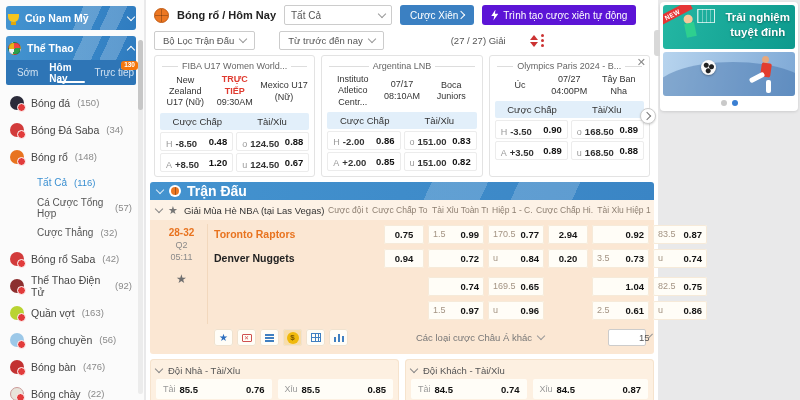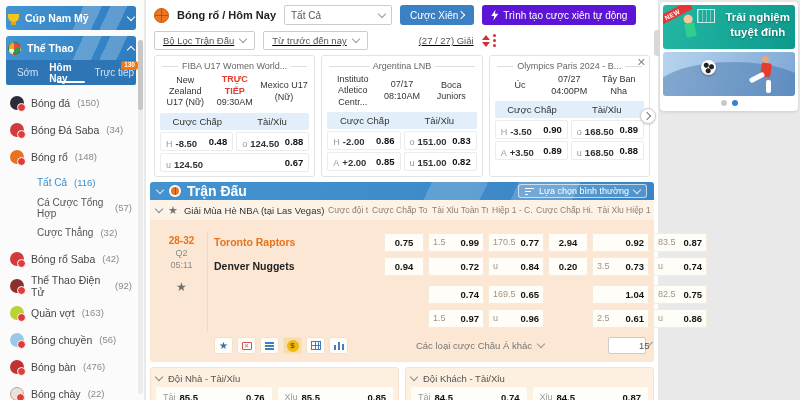--- a/index.html
+++ b/index.html
@@ -40,21 +40,21 @@
   .main { position:absolute; left:146px; top:0; width:512px; height:400px; background:#fff; }
   .toolbar { display:flex; align-items:center; gap:8px; padding:5px 8px 3px 8px; }
   .bball { width:15px; height:15px; border-radius:50%; background:linear-gradient(rgba(0,0,0,.25) 0 0) 50%/1px 100% no-repeat, linear-gradient(rgba(0,0,0,.25) 0 0) 50%/100% 1px no-repeat, #ec7722; border:1px solid #c25a12; }
   .tb-title { font-size:11px; font-weight:bold; color:#222; white-space:nowrap; }
   .select { display:flex; align-items:center; justify-content:space-between; border:1px solid #ccc; border-radius:2px; background:#fff; color:#555; font-size:10px; padding:0 6px; height:20px; cursor:pointer; }
   .select .chev { color:#999; }
   .tb-select { width:108px; }
   .btn-blue { background:#3b80c2; color:#fff; font-size:10px; height:20px; border-radius:3px; display:flex; align-items:center; gap:0; padding:0 10px; cursor:pointer; }
   .btn-purple { background:#5c14d6; color:#fff; font-size:10px; height:20px; border-radius:3px; display:flex; align-items:center; gap:5px; padding:0 9px; cursor:pointer; }
   .zap { width:7px; height:11px; background:#fff; clip-path:polygon(60% 0, 0 60%, 42% 60%, 30% 100%, 100% 38%, 52% 38%); }
-  .filterbar { display:flex; align-items:center; gap:8px; padding:3px 8px 5px 8px;text-decoration:underline; }
+  .filterbar { display:flex; align-items:center; gap:24px; padding:3px 8px 5px 8px; }
   .chip { display:flex; align-items:center; gap:6px; border:1px solid #ccc; border-radius:2px; height:19px; padding:0 8px; font-size:9.5px; color:#555; cursor:pointer; }
   .chip .chev { color:#999; }
   .plain-count { font-size:9.5px; color:#555;margin-left:43px; }
   .sort-ico { display:flex; align-items:center; gap:3px; cursor:pointer; }
   .tri-col { display:flex; flex-direction:column; gap:2px; }
   .tri-up { width:0; height:0; border-left:4px solid transparent; border-right:4px solid transparent; border-bottom:5px solid #c33; }
   .tri-dn { width:0; height:0; border-left:4px solid transparent; border-right:4px solid transparent; border-top:5px solid #c33; }
   .dots-col { display:flex; flex-direction:column; gap:2px; }
   .dots-col i { width:3px; height:3px; background:#c33; border-radius:50%; }
 
@@ -92,21 +92,21 @@
   
   .match-wrap { margin:0 4px; background:#fbe7d3; border-radius:0 0 3px 3px; padding-bottom:2px; }
   .league-row { display:flex; align-items:center; height:20px; background:#fdf2e6; padding:0 6px; }
   .lr-left { display:flex; align-items:center; gap:6px; width:172px; flex:0 0 auto; }
   .lr-left .chev { color:#888; }
   .star { color:#777; font-size:11px; line-height:1; cursor:pointer; }
   .lr-name { font-size:9.5px; color:#333; white-space:nowrap; }
   .col-heads { display:flex; gap:4px; flex:1; }
   .ch { font-size:8.5px; color:#8d7f71; text-align:center; white-space:nowrap; overflow:hidden; }
   .w-ml{width:40px;} .w-hdp{width:56px;} .w-ou{width:56px;} .w-h1ml{width:40px;} .w-h1hdp{width:57px;} .w-h1ou{width:54px;}
-  .match-body { display:flex; padding:4px 6px 2px 6px;margin-top:8px; }
+  .match-body { display:flex; padding:4px 6px 2px 6px; }
   .m-info { width:52px; flex:0 0 auto; text-align:center; border-right:1px solid #f2d8bd; margin-right:6px; }
   .m-score { color:#e8731f; font-weight:bold; font-size:10px; margin-top:3px; }
   .m-per, .m-clk { color:#8a8a8a; font-size:9px; margin-top:2px; }
   .m-star { margin-top:10px; font-size:12px; color:#6f6f6f; cursor:pointer; }
   .m-rows { flex:1; }
   .m-row { display:flex; align-items:center; gap:4px; height:20px; margin-bottom:4px; }
   .m-team { width:166px; flex:0 0 auto; font-size:10.5px; font-weight:bold; color:#222; }
   .m-team.home { color:#e8731f; }
   .obox { height:19px; background:#fffdf7; border-radius:2px; display:flex; align-items:center; justify-content:space-between; padding:0 5px; cursor:pointer; box-shadow:inset 0 0 0 1px #f6ead9; }
   .obox.center { justify-content:center; }
@@ -326,20 +326,24 @@
               <span><span class="lab">H</span><span class="line">-8.50</span></span>
               <span class="odds">0.48</span>
             </div>
           <div class="c-cell">
               <span><span class="lab">o</span><span class="line">124.50</span></span>
               <span class="odds">0.88</span>
             </div>
         </div>
         <div class="c-row">
           <div class="c-cell">
+              <span><span class="lab">A</span><span class="line">+8.50</span></span>
+              <span class="odds">1.20</span>
+            </div>
+          <div class="c-cell">
               <span><span class="lab">u</span><span class="line">124.50</span></span>
               <span class="odds">0.67</span>
             </div>
         </div>
       </div>
 
       <div class="card">
         <div class="c-title">
             <span class="ln"></span>
             <span>Argentina LNB</span>
@@ -424,25 +428,20 @@
           <span class="chev"></span>
         </div>
     </div>
 
     <div class="section-bar">
       <span class="chev down"></span>
       <span class="sb-ball">
           <i></i>
         </span>
       <span class="sb-title">Trận Đấu</span>
-      <div class="sb-mode">
-        <span class="flt-ico"></span>
-        <span>Lựa chọn bình thường</span>
-        <span class="chev down"></span>
-      </div>
     </div>
 
     <div class="match-wrap">
       <div class="league-row">
         <div class="lr-left">
           <span class="chev down"></span>
           <span class="star">★</span>
           <span class="lr-name">Giải Mùa Hè NBA (tại Las Vegas)</span>
         </div>
         <div class="col-heads">

